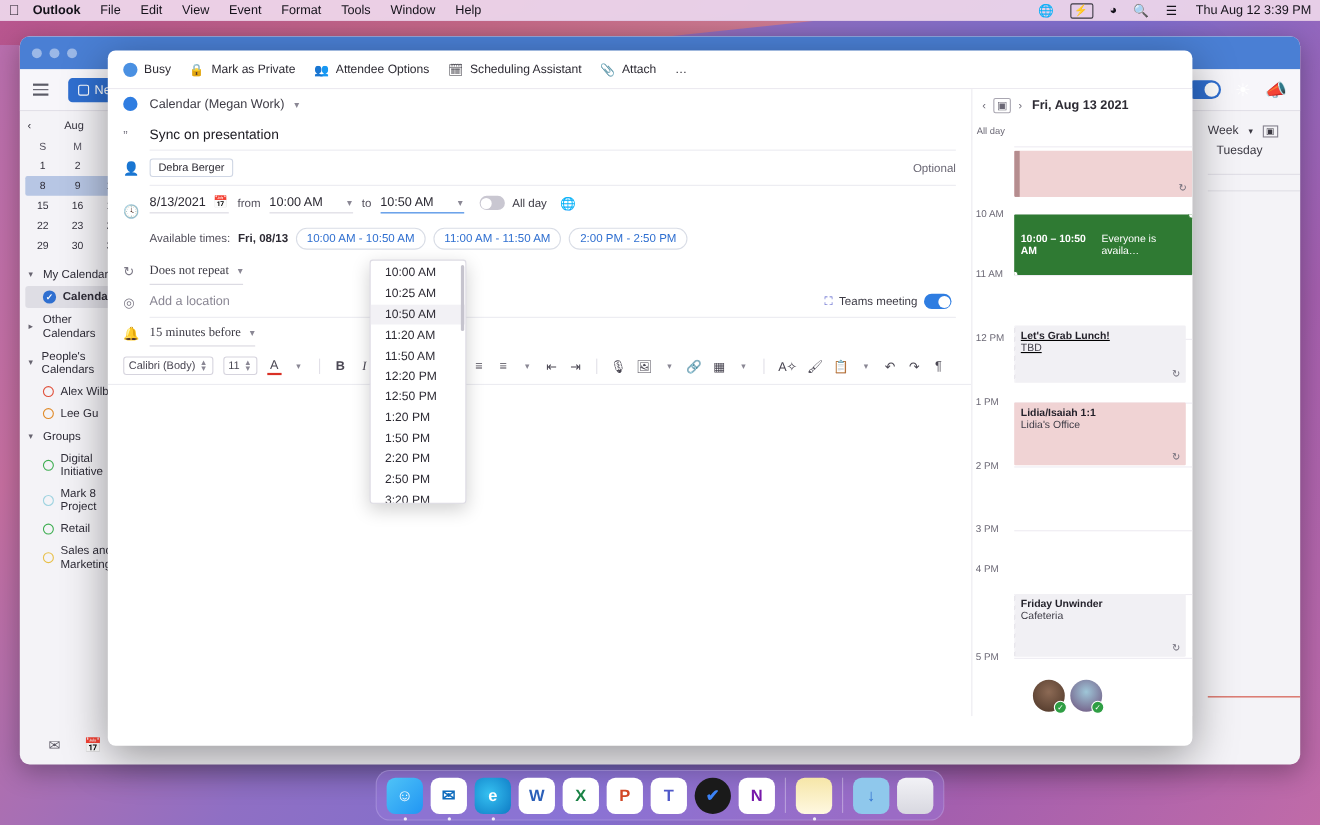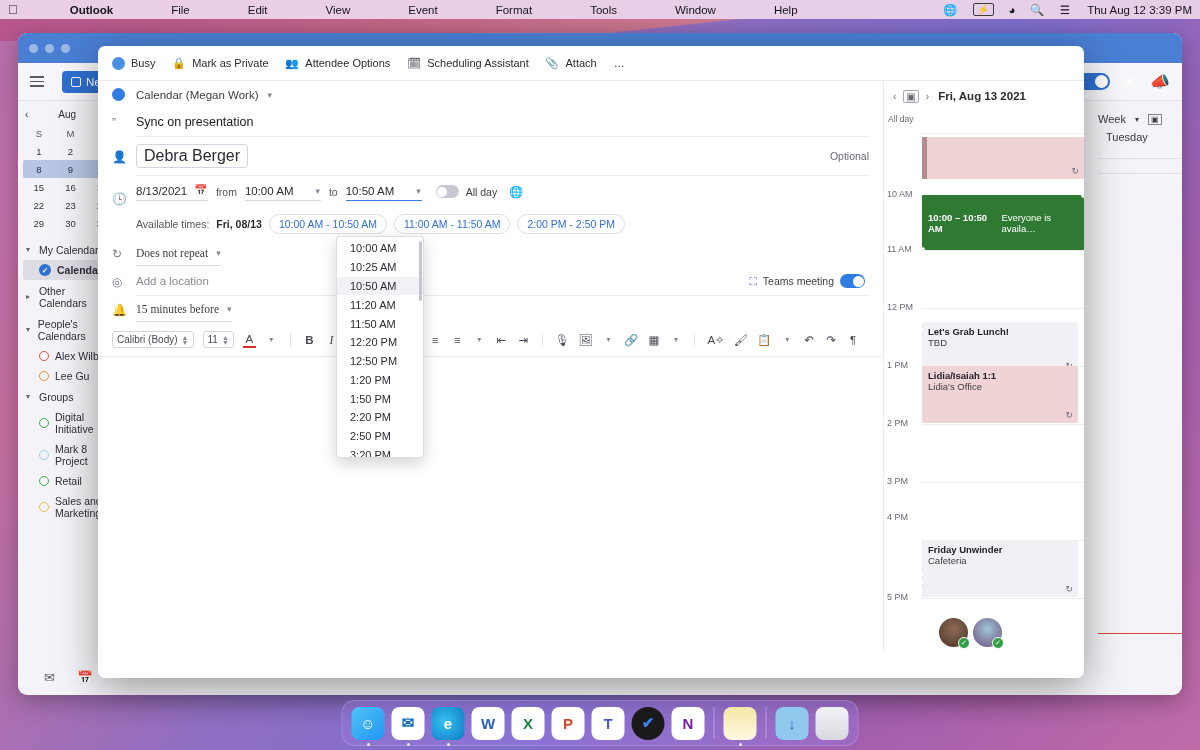--- a/index.html
+++ b/index.html
@@ -10,21 +10,21 @@
     background: linear-gradient(125deg,#b86fb0 0%,#c66fa0 18%,#8f6fc4 42%,#7f6fcf 60%,#a45fae 80%,#c06ba8 100%);
   }
 
   
   .menubar {
     position:absolute; top:0; left:0; width:1200px; height:19px;
     background:rgba(238,214,233,0.93);
     display:flex; align-items:center; padding:0 8px; font-size:11.5px; color:#14121a; z-index:90;
   }
   .menubar .apple { font-size:13px; margin-right:12px; }
-  .menubar .mi { margin-right:18px; white-space:nowrap;margin-left:40px; }
+  .menubar .mi { margin-right:18px; white-space:nowrap; }
   .menubar .mi.bold { font-weight:bold; }
   .menubar .right { margin-left:auto; display:flex; align-items:center; gap:15px; }
   .menubar .right .clock { margin-left:2px; }
   .mb-ico { display:inline-block; }
 
   
   .band1 { position:absolute; left:0; top:19px; width:740px; height:22px;
     background:linear-gradient(100deg,#b8568f,#c76a89 60%,#d07e94); clip-path:polygon(0 0,100% 0,72% 100%,0 100%); }
 
   
@@ -80,21 +80,21 @@
   .busy-dot { width:13px;height:13px;border-radius:50%;background:#4a90e2;}
 
   .m-body { display:flex; height:570px;}
   .form { width:785px; position:relative; }
   .frow { display:flex; align-items:center; padding:0 14px; min-height:27px; }
   .ficon { width:24px; color:#7d7a87; font-size:12px; flex:none; display:flex; align-items:center;}
   .fline { flex:1; border-bottom:1px solid #ececf1; padding:7px 0; display:flex; align-items:center; }
   .noline { border-bottom:none; }
   .f-cal { font-size:11.5px; color:#3d3b45;}
   .f-subject { font-size:12.5px; color:#1b1a21;}
-  .chip { border:1px solid #cfd6e4; border-radius:3px; padding:2px 7px; font-size:16px; color:#2c2a33;}
+  .chip { border:1px solid #cfd6e4; border-radius:3px; padding:2px 7px; font-size:10px; color:#2c2a33;}
   .optional { margin-left:auto; font-size:10.5px; color:#6b6875;}
   .date-field { border-bottom:1px solid #d9d7e0; padding:2px 0 3px; display:flex; align-items:center; gap:7px;}
   .lbl-sm { color:#55525e; font-size:10.5px; margin:0 8px;}
   .time-field { border-bottom:1px solid #d9d7e0; padding:2px 0 3px; display:flex; align-items:center; gap:22px; min-width:76px;}
   .time-field.focus { border-bottom:1.8px solid #2f7de1;}
   .toggle-off { width:23px;height:13px;border-radius:7px;background:#c9c7d1; position:relative; margin:0 7px 0 14px;}
   .toggle-off::after{content:"";position:absolute;left:1.5px;top:1.5px;width:10px;height:10px;border-radius:50%;background:#fff;}
   .avail { display:flex; align-items:center; gap:7px; padding:8px 14px 0 38px; font-size:10.5px;}
   .avail-lbl { color:#55525e;}
   .avail-day { color:#2c2a33; font-weight:bold;}
@@ -509,21 +509,21 @@
           <span class="recur">↻</span>
         </div>
 
         <div class="ev ev-sel" style="top:62px;height:55px;right:0;display:flex;align-items:center;gap:6px;">
           <span class="t">10:00 – 10:50 AM</span>
           <span class="s">Everyone is availa…</span>
           <span class="handle" style="right:-4px;top:-4px;"></span>
           <span class="handle" style="left:-4px;bottom:-4px;"></span>
         </div>
 
-        <div class="ev ev-grey" style="top:189px;height:52px;">
+        <div class="ev ev-grey" style="top:163px;height:52px;text-decoration:underline;">
           <span class="ev-hatch" style="left:-6px;"></span>
           <div class="t">Let's Grab Lunch!</div>
           <div class="s">TBD</div>
           <span class="recur">↻</span>
         </div>
 
         <div class="ev ev-pinkband" style="top:233px;height:57px;">
 
           <div class="t">Lidia/Isaiah 1:1</div>
           <div class="s">Lidia's Office</div>

